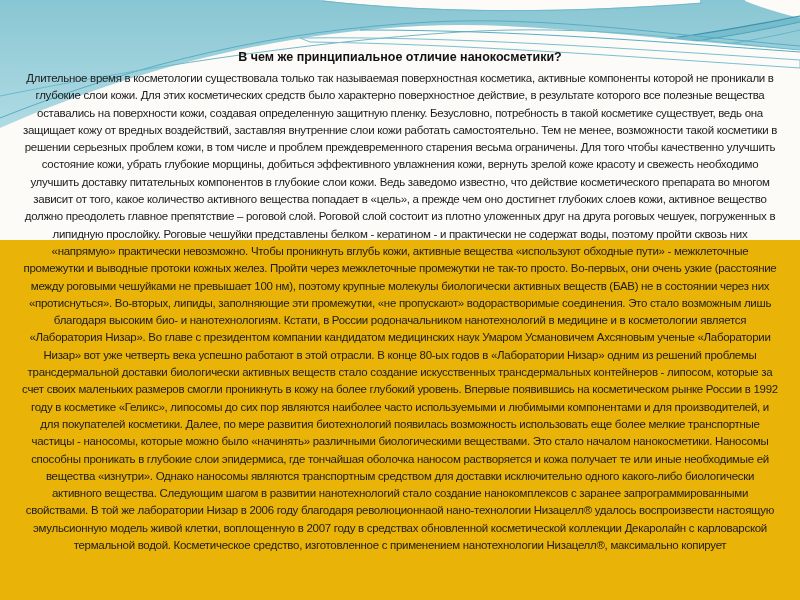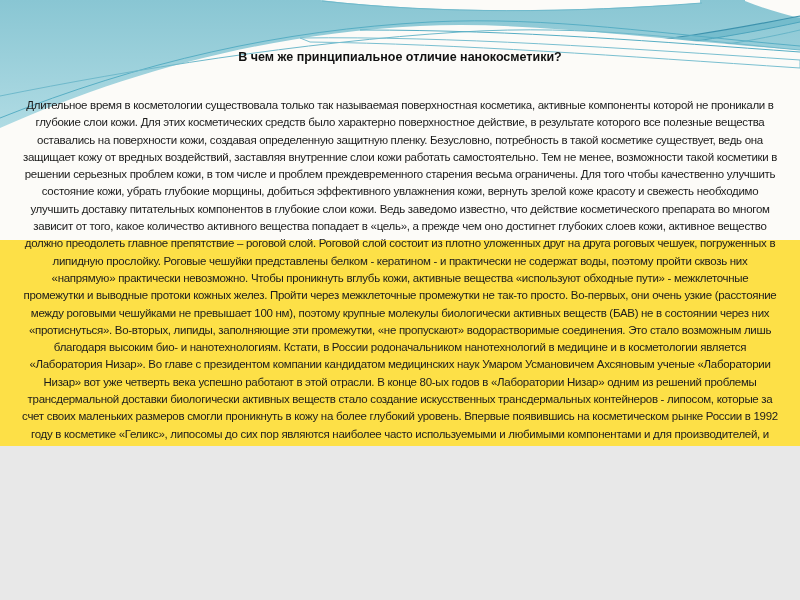--- a/index.html
+++ b/index.html
@@ -3,22 +3,22 @@
 <meta charset="utf-8">
 <style>
   html, body {
     margin: 0;
     padding: 0;
     background: #e8e8e8;
   }
   .slide {
     position: relative;
     width: 800px;
-    height: 446px;
-    background: #fde047;
+    height: 600px;
+    background: #eab308;
     overflow: hidden;
     font-family: "Liberation Sans", "DejaVu Sans", sans-serif;
   }
   .header-decoration {
     position: absolute;
     top: 0;
     left: 0;
     width: 800px;
     height: 240px;
     pointer-events: none;
@@ -37,21 +37,21 @@
     text-align: center;
     font-size: 12.5px;
     font-weight: bold;
     color: #111111;
     letter-spacing: 0px;
     line-height: 16px;
     z-index: 2;
   }
   .slide-body {
     position: absolute;
-    top: 97px;
+    top: 70px;
     left: 22px;
     width: 756px;
     bottom: 0;
     text-align: center;
     font-size: 11.5px;
     line-height: 17.3px;
     letter-spacing: -0.3px;
     color: #1b1b1b;
     z-index: 2;
     overflow: hidden;

